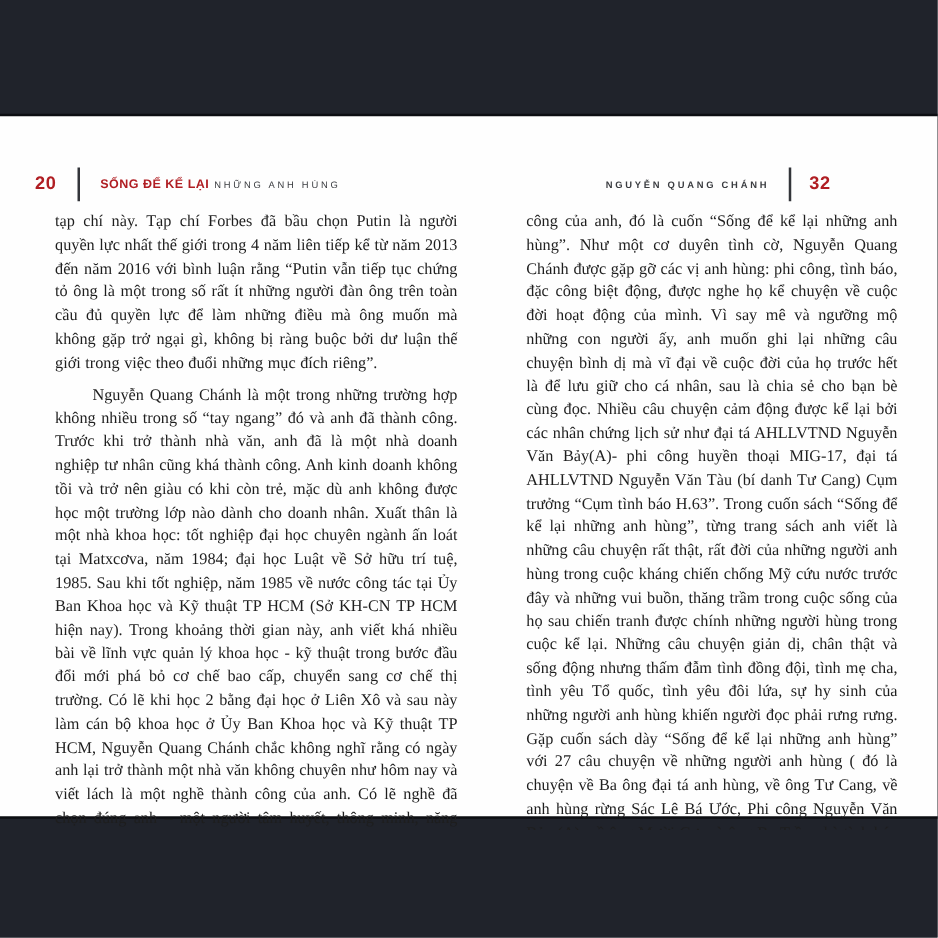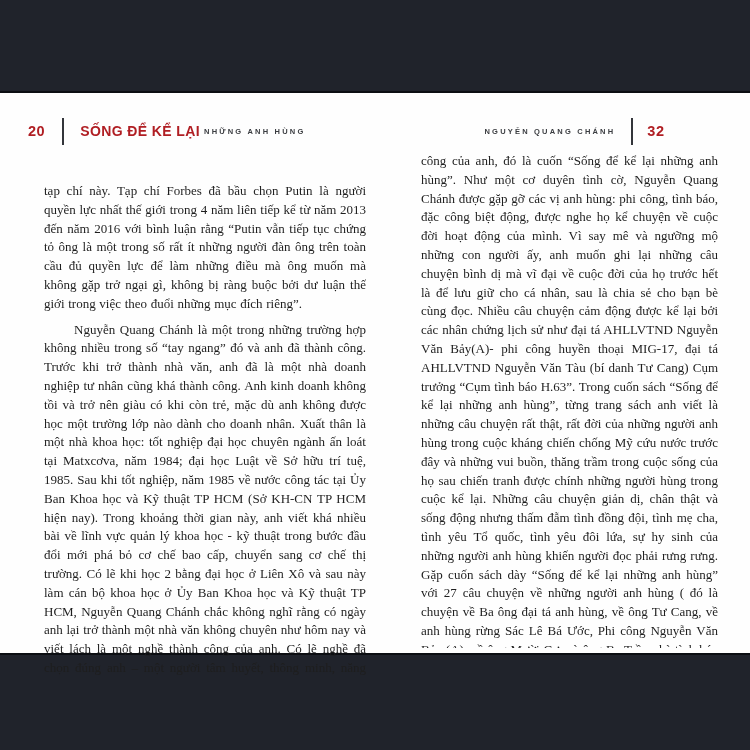--- a/index.html
+++ b/index.html
@@ -7,57 +7,57 @@
     width:750px;height:750px;overflow:hidden;
     background:#20232b;
     font-family:"Liberation Serif", serif;
   }
   .frame{position:relative;width:750px;height:750px;background:#20232b;}
   .sheet{
     position:absolute;top:93px;left:0;width:750px;height:560px;
     background:#fefefe;
     box-shadow:0 -2px 0 #0c0e12, 0 2px 0 #0c0e12;
   }
-  .page{position:absolute;top:0;height:560px;}
+  .page{position:absolute;top:16px;height:560px;}
   .page-left{left:28px;width:340px;}
   .page-right{left:421px;width:307px;}
 
   .phead{
     position:absolute;top:24px;left:0;right:0;height:28px;
     display:flex;align-items:center;
     font-family:"Liberation Sans", sans-serif;
   }
   .phead-right{justify-content:center;}
   .pnum{
     font-weight:bold;font-size:14.5px;color:#b01e23;letter-spacing:.5px;
   }
   .vrule{
     width:2px;height:27px;background:#33353a;flex:0 0 auto;
   }
   .phead-left .vrule{margin:0 16px 0 17px;}
   .phead-right .vrule{margin:0 14px 0 16px;}
   .btitle-accent{
-    font-weight:bold;font-size:14px;color:#b01e23;letter-spacing:.4px;
+    font-weight:bold;font-size:10px;color:#b01e23;letter-spacing:.4px;
     white-space:nowrap;
   }
   .btitle-rest{
-    font-weight:bold;font-size:7.5px;color:#3a3c40;letter-spacing:2.2px;
+    font-weight:normal;font-size:7.5px;color:#3a3c40;letter-spacing:2.2px;
     margin-left:4px;white-space:nowrap;padding-top:1px;
   }
   .author{
     font-weight:bold;font-size:7.5px;color:#3a3c40;letter-spacing:2.2px;
     white-space:nowrap;
   }
   .pbody{
     position:absolute;top:59px;height:496px;overflow:hidden;
     text-align:justify;
     font-size:13px;line-height:18.8px;color:#1e1e1e;
     word-spacing:.4px;
   }
-  .page-left .pbody{left:16px;width:322px;margin-top:30px;}
+  .page-left .pbody{left:16px;width:322px;}
   .page-right .pbody{left:0;width:297px;}
   .pbody p{margin:0;}
   .pbody p.indent{text-indent:30px;margin-top:7px;}
 </style>
 </head>
 <body>
 
 <div class="frame">
   <div class="sheet">
 

